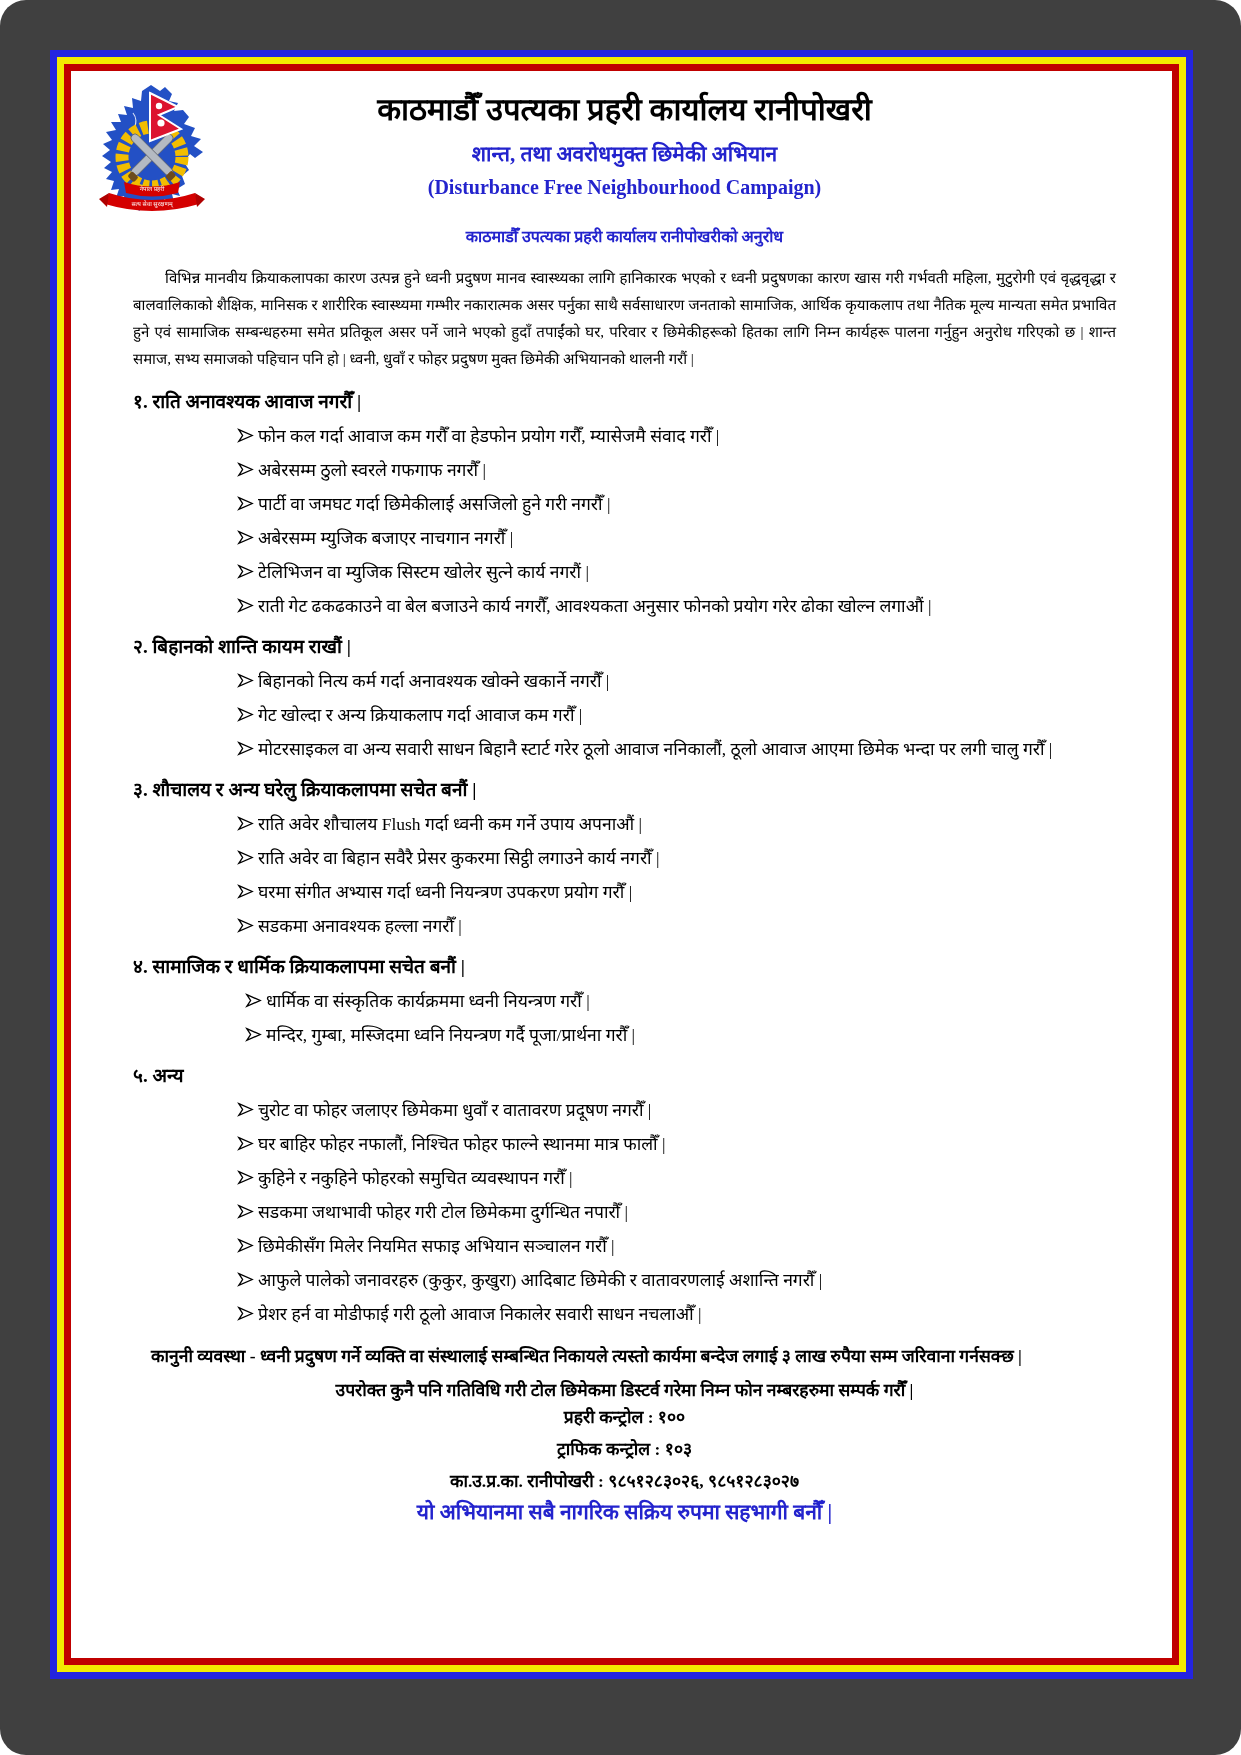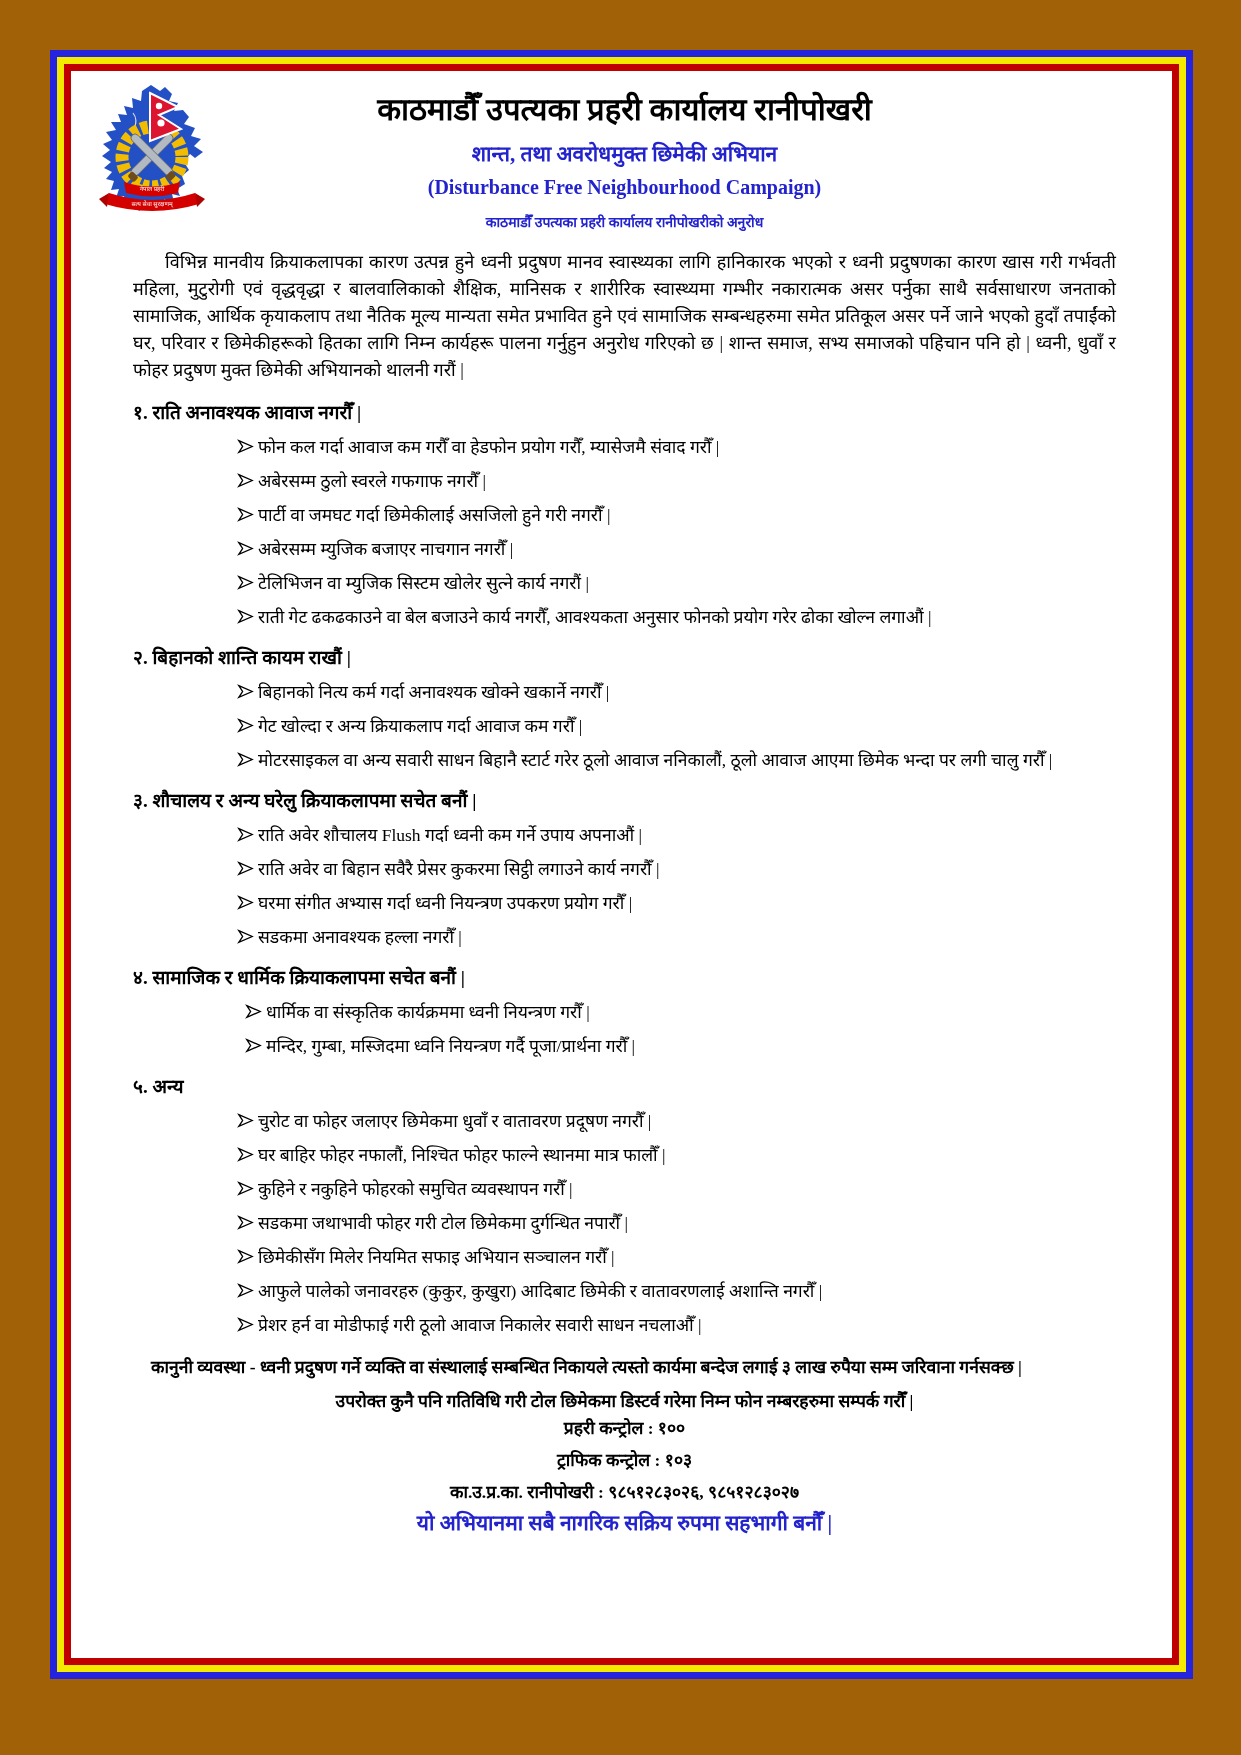--- a/index.html
+++ b/index.html
@@ -1,35 +1,35 @@
 <!DOCTYPE html>
 <html><head>
 <meta charset="utf-8">
 <style>
   html,body{margin:0;padding:0;background:#ffffff;}
-  .page{position:relative;width:1241px;height:1755px;background:#a16207;overflow:hidden;
-        font-family:"Liberation Serif","DejaVu Serif",serif;color:#000;}
+  .page{position:relative;width:1241px;height:1755px;background:#404040;overflow:hidden;
+        font-family:"Liberation Serif","DejaVu Serif",serif;color:#000;border-radius:26px;}
   .frame-outer{position:absolute;left:50px;top:50px;width:1143px;height:1629px;
       border:7px solid #2424e0;box-sizing:border-box;}
   .frame-mid{width:100%;height:100%;border:7px solid #f3ea00;box-sizing:border-box;}
   .frame-inner{width:100%;height:100%;border:7px solid #c00000;box-sizing:border-box;background:#fff;}
   .content{position:relative;width:100%;height:100%;box-sizing:border-box;
       padding:12px 56px 0 62px;overflow:hidden;}
 
   
   .logo-wrap{position:absolute;left:22px;top:12px;width:118px;height:134px;}
   .hdr{ text-align:center; }
   .hdr-title{font-size:31px;font-weight:bold;line-height:1.25;margin-top:8px;}
   .hdr-sub1{font-size:21px;font-weight:bold;color:#2323cd;margin-top:9px;}
   .hdr-sub2{font-size:20px;font-weight:bold;color:#2323cd;margin-top:9px;
             font-family:"Liberation Serif","DejaVu Serif",serif;}
-  .hdr-sub3{font-size:14px;font-weight:bold;color:#2323cd;margin-top:13px;}
+  .hdr-sub3{font-size:16px;font-weight:bold;color:#2323cd;margin-top:26px;}
 
   
-  .intro{margin-top:18px;font-size:18px;line-height:27px;text-align:justify;text-indent:32px;}
+  .intro{margin-top:18px;font-size:15px;line-height:27px;text-align:justify;text-indent:32px;}
 
   
   .sec-head{font-size:19px;font-weight:bold;margin:15px 0 4px 0;}
   ul.blist{list-style:none;margin:0;padding:0 0 0 104px;}
   ul.blist li{display:flex;align-items:flex-start;gap:4px;margin:11px 0;font-size:17.5px;line-height:23px;}
   .marker{flex:0 0 auto;margin-top:3px;}
   .marker svg{display:block;}
 
   
   .legal{margin-top:16px;font-size:17.5px;line-height:29px;font-weight:600;text-indent:18px;text-align:justify;}

